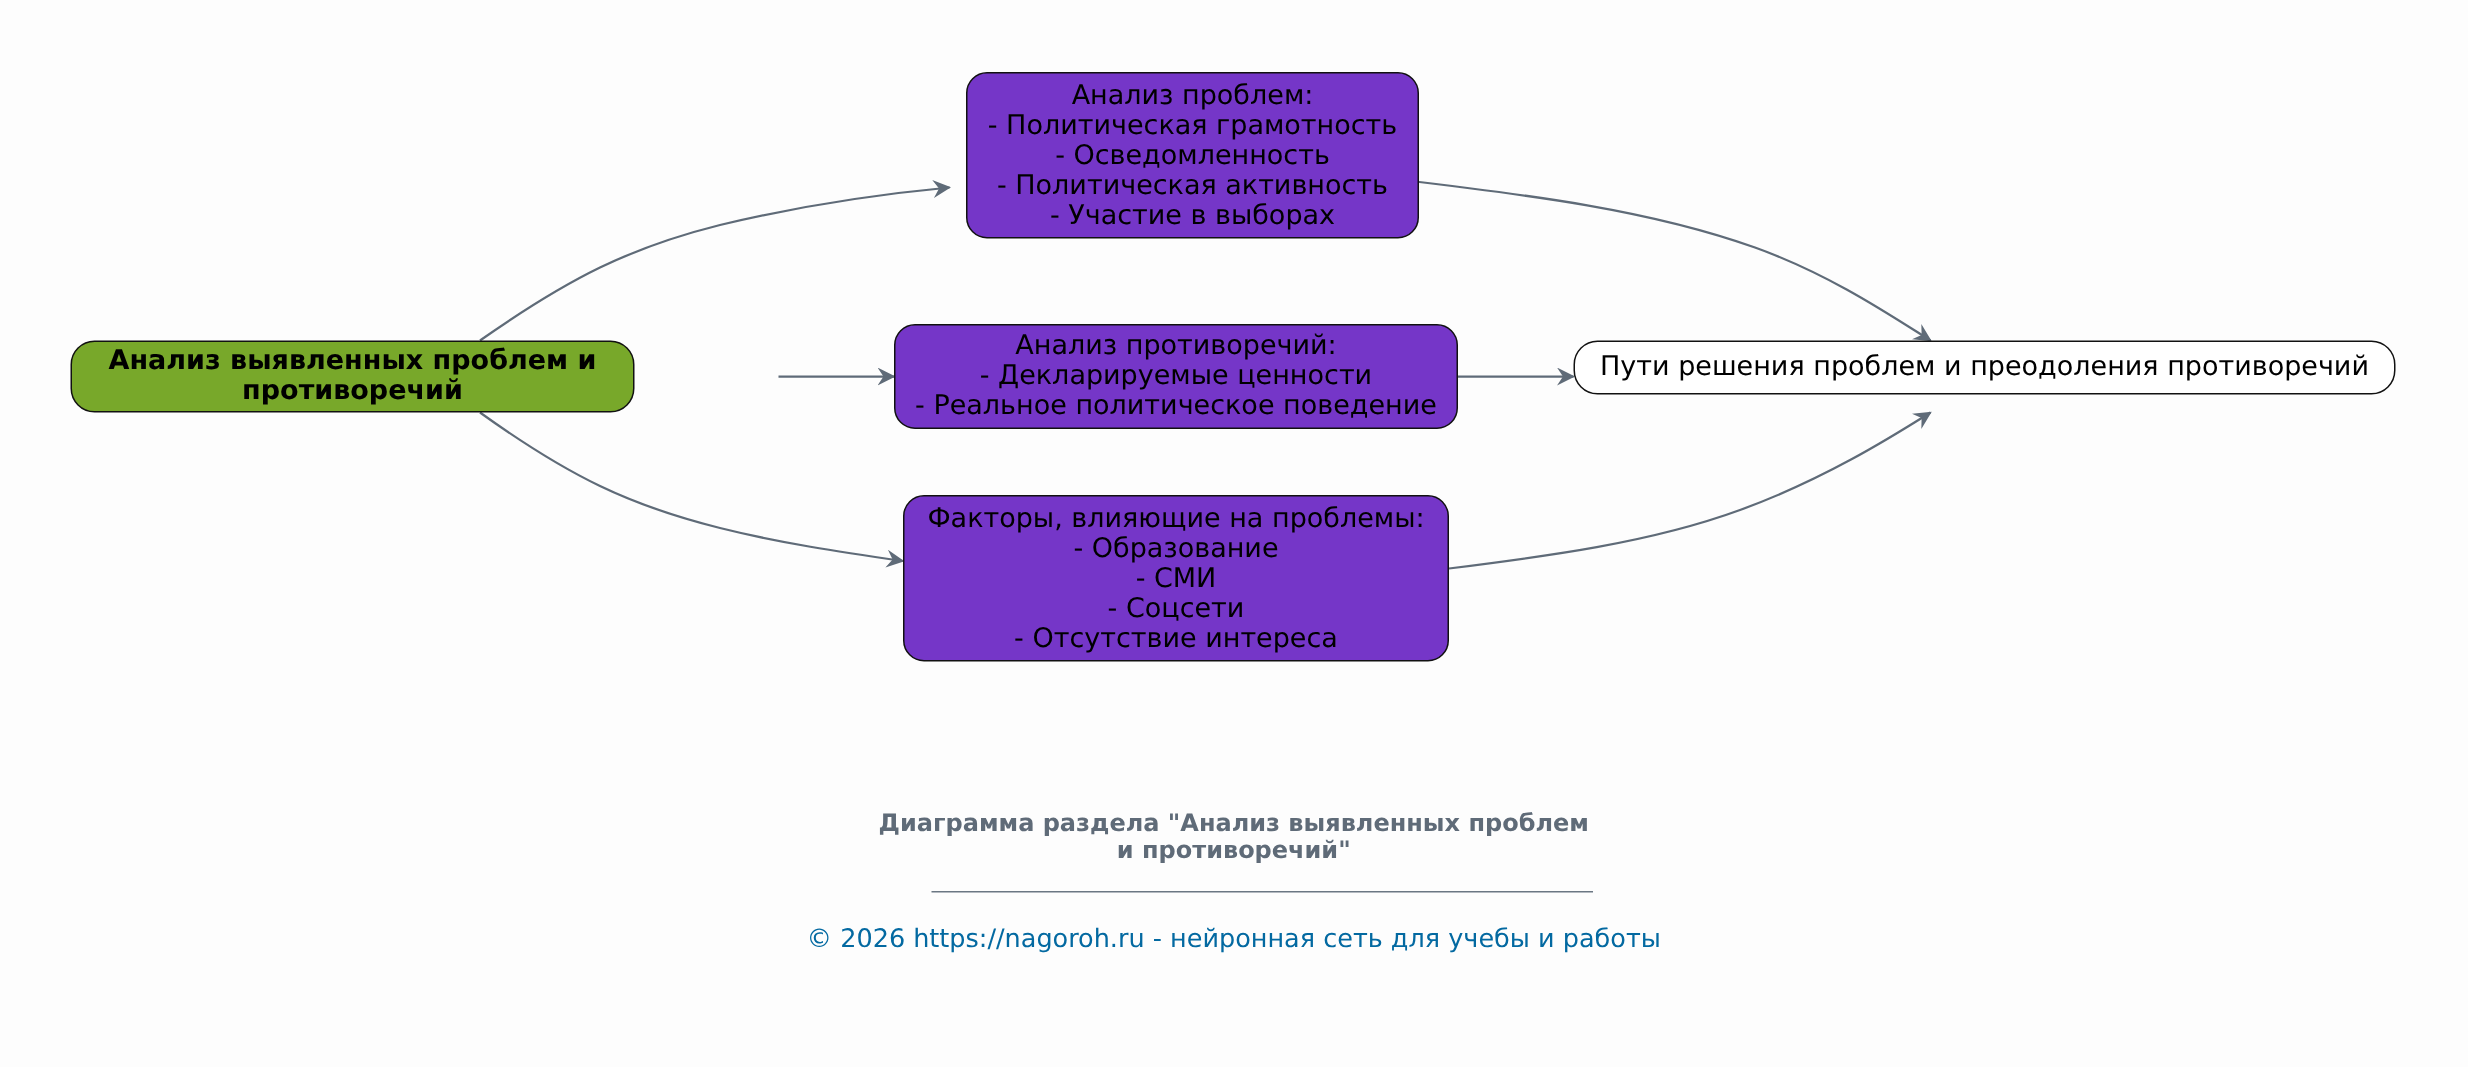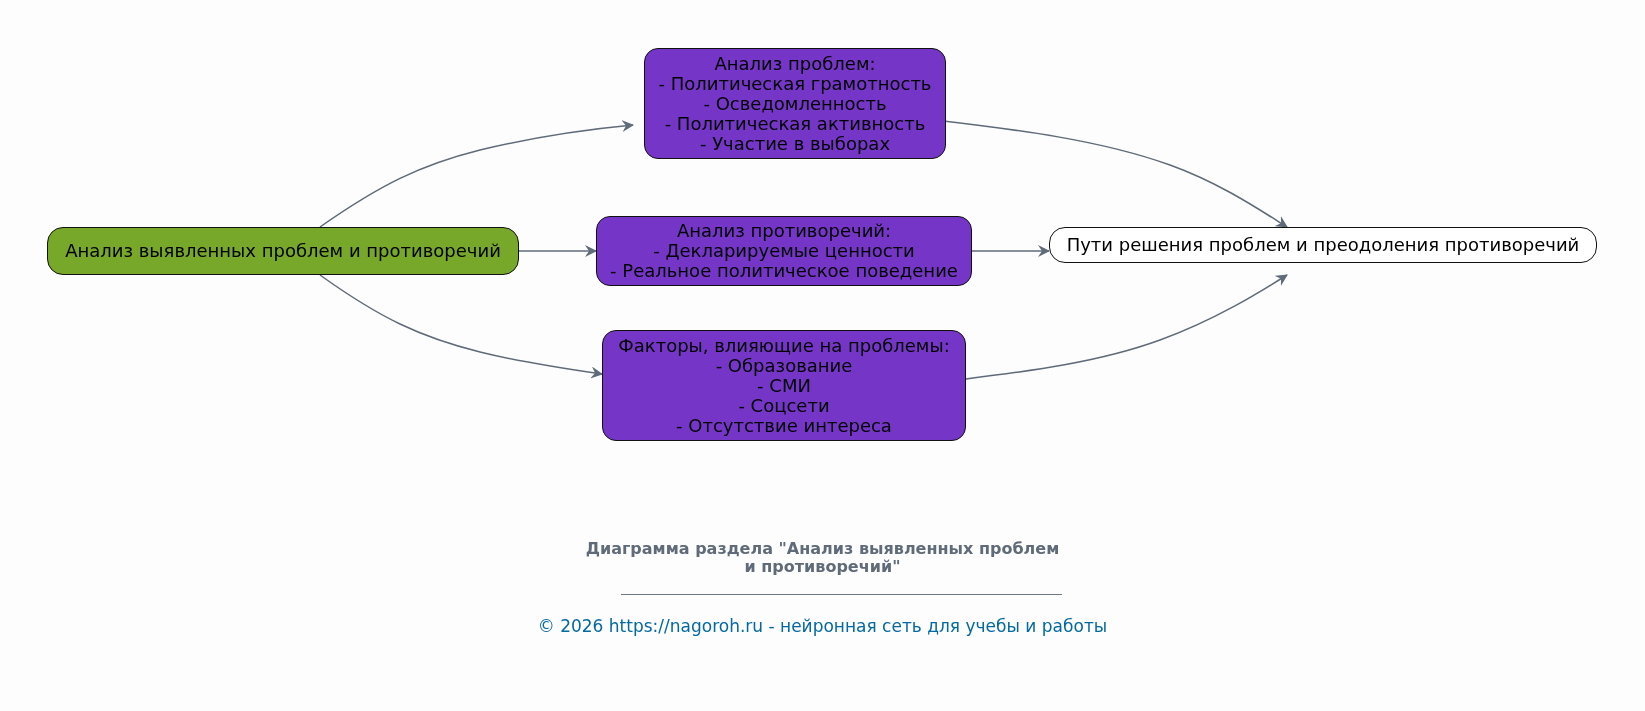--- a/index.html
+++ b/index.html
@@ -43,21 +43,21 @@
     </marker>
   </defs>
   <path d="M320,227 C380,185 420,165 480,150 C530,138 580,130 633,125" fill="none" stroke="#5f6b78" stroke-width="1.5" marker-end="url(#arrow)"></path>
   <path d="M519,251 L596,251" fill="none" stroke="#5f6b78" stroke-width="1.5" marker-end="url(#arrow)"></path>
   <path d="M320,275 C380,318 420,337 480,352 C520,362 560,368 602,374" fill="none" stroke="#5f6b78" stroke-width="1.5" marker-end="url(#arrow)"></path>
   <path d="M935,120 C1020,130 1100,140 1170,165 C1220,183 1260,210 1287,227" fill="none" stroke="#5f6b78" stroke-width="1.5" marker-end="url(#arrow)"></path>
   <path d="M972,251 L1049,251" fill="none" stroke="#5f6b78" stroke-width="1.5" marker-end="url(#arrow)"></path>
   <path d="M966,379 C1030,371 1100,362 1160,340 C1215,320 1260,292 1287,275" fill="none" stroke="#5f6b78" stroke-width="1.5" marker-end="url(#arrow)"></path>
 </svg>
 
-<div class="node green" style="left:47px; top:227px; width:472px; height:48px;">Анализ выявленных проблем и противоречий</div>
+<div class="node green" style="left:47px; top:227px; width:376px; height:48px;font-weight:bold;">Анализ выявленных проблем и противоречий</div>
 
 <div class="node purple" style="left:633px; top:48px; width:302px; height:111px;margin-left:11px;">Анализ проблем:
 - Политическая грамотность
 - Осведомленность
 - Политическая активность
 - Участие в выборах</div>
 
 <div class="node purple" style="left:596px; top:216px; width:376px; height:70px;">Анализ противоречий:
 - Декларируемые ценности
 - Реальное политическое поведение</div>

